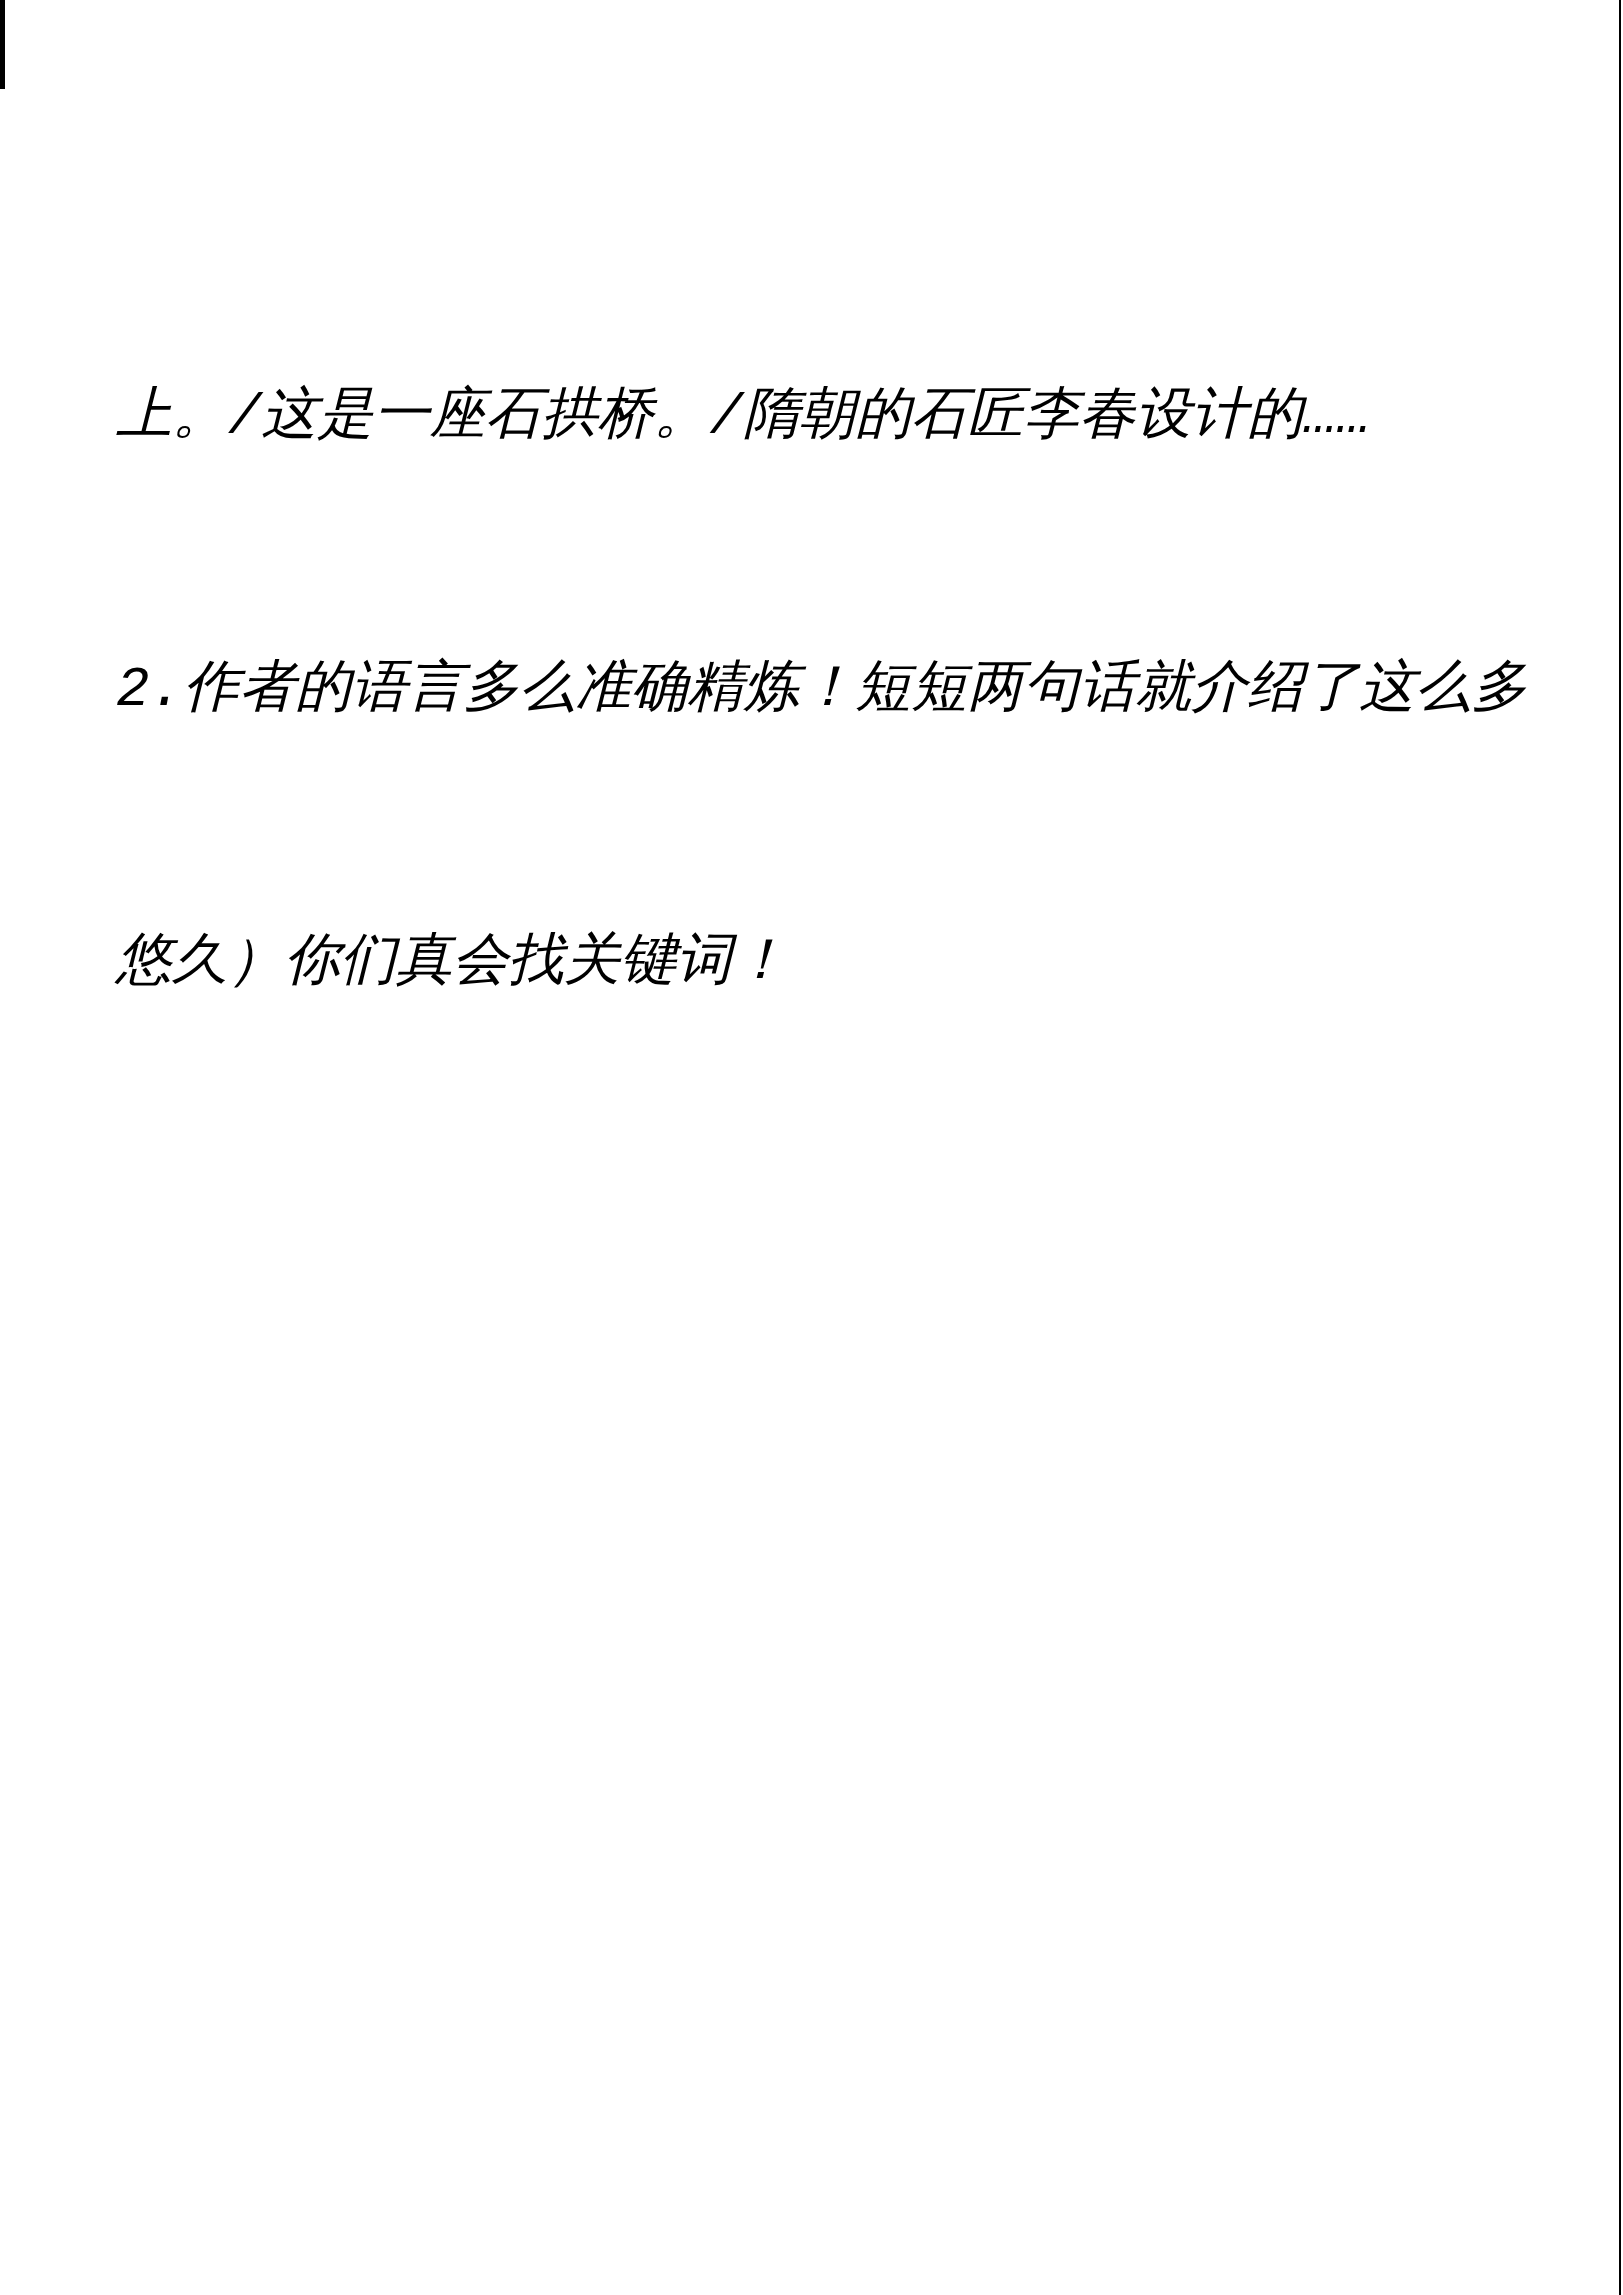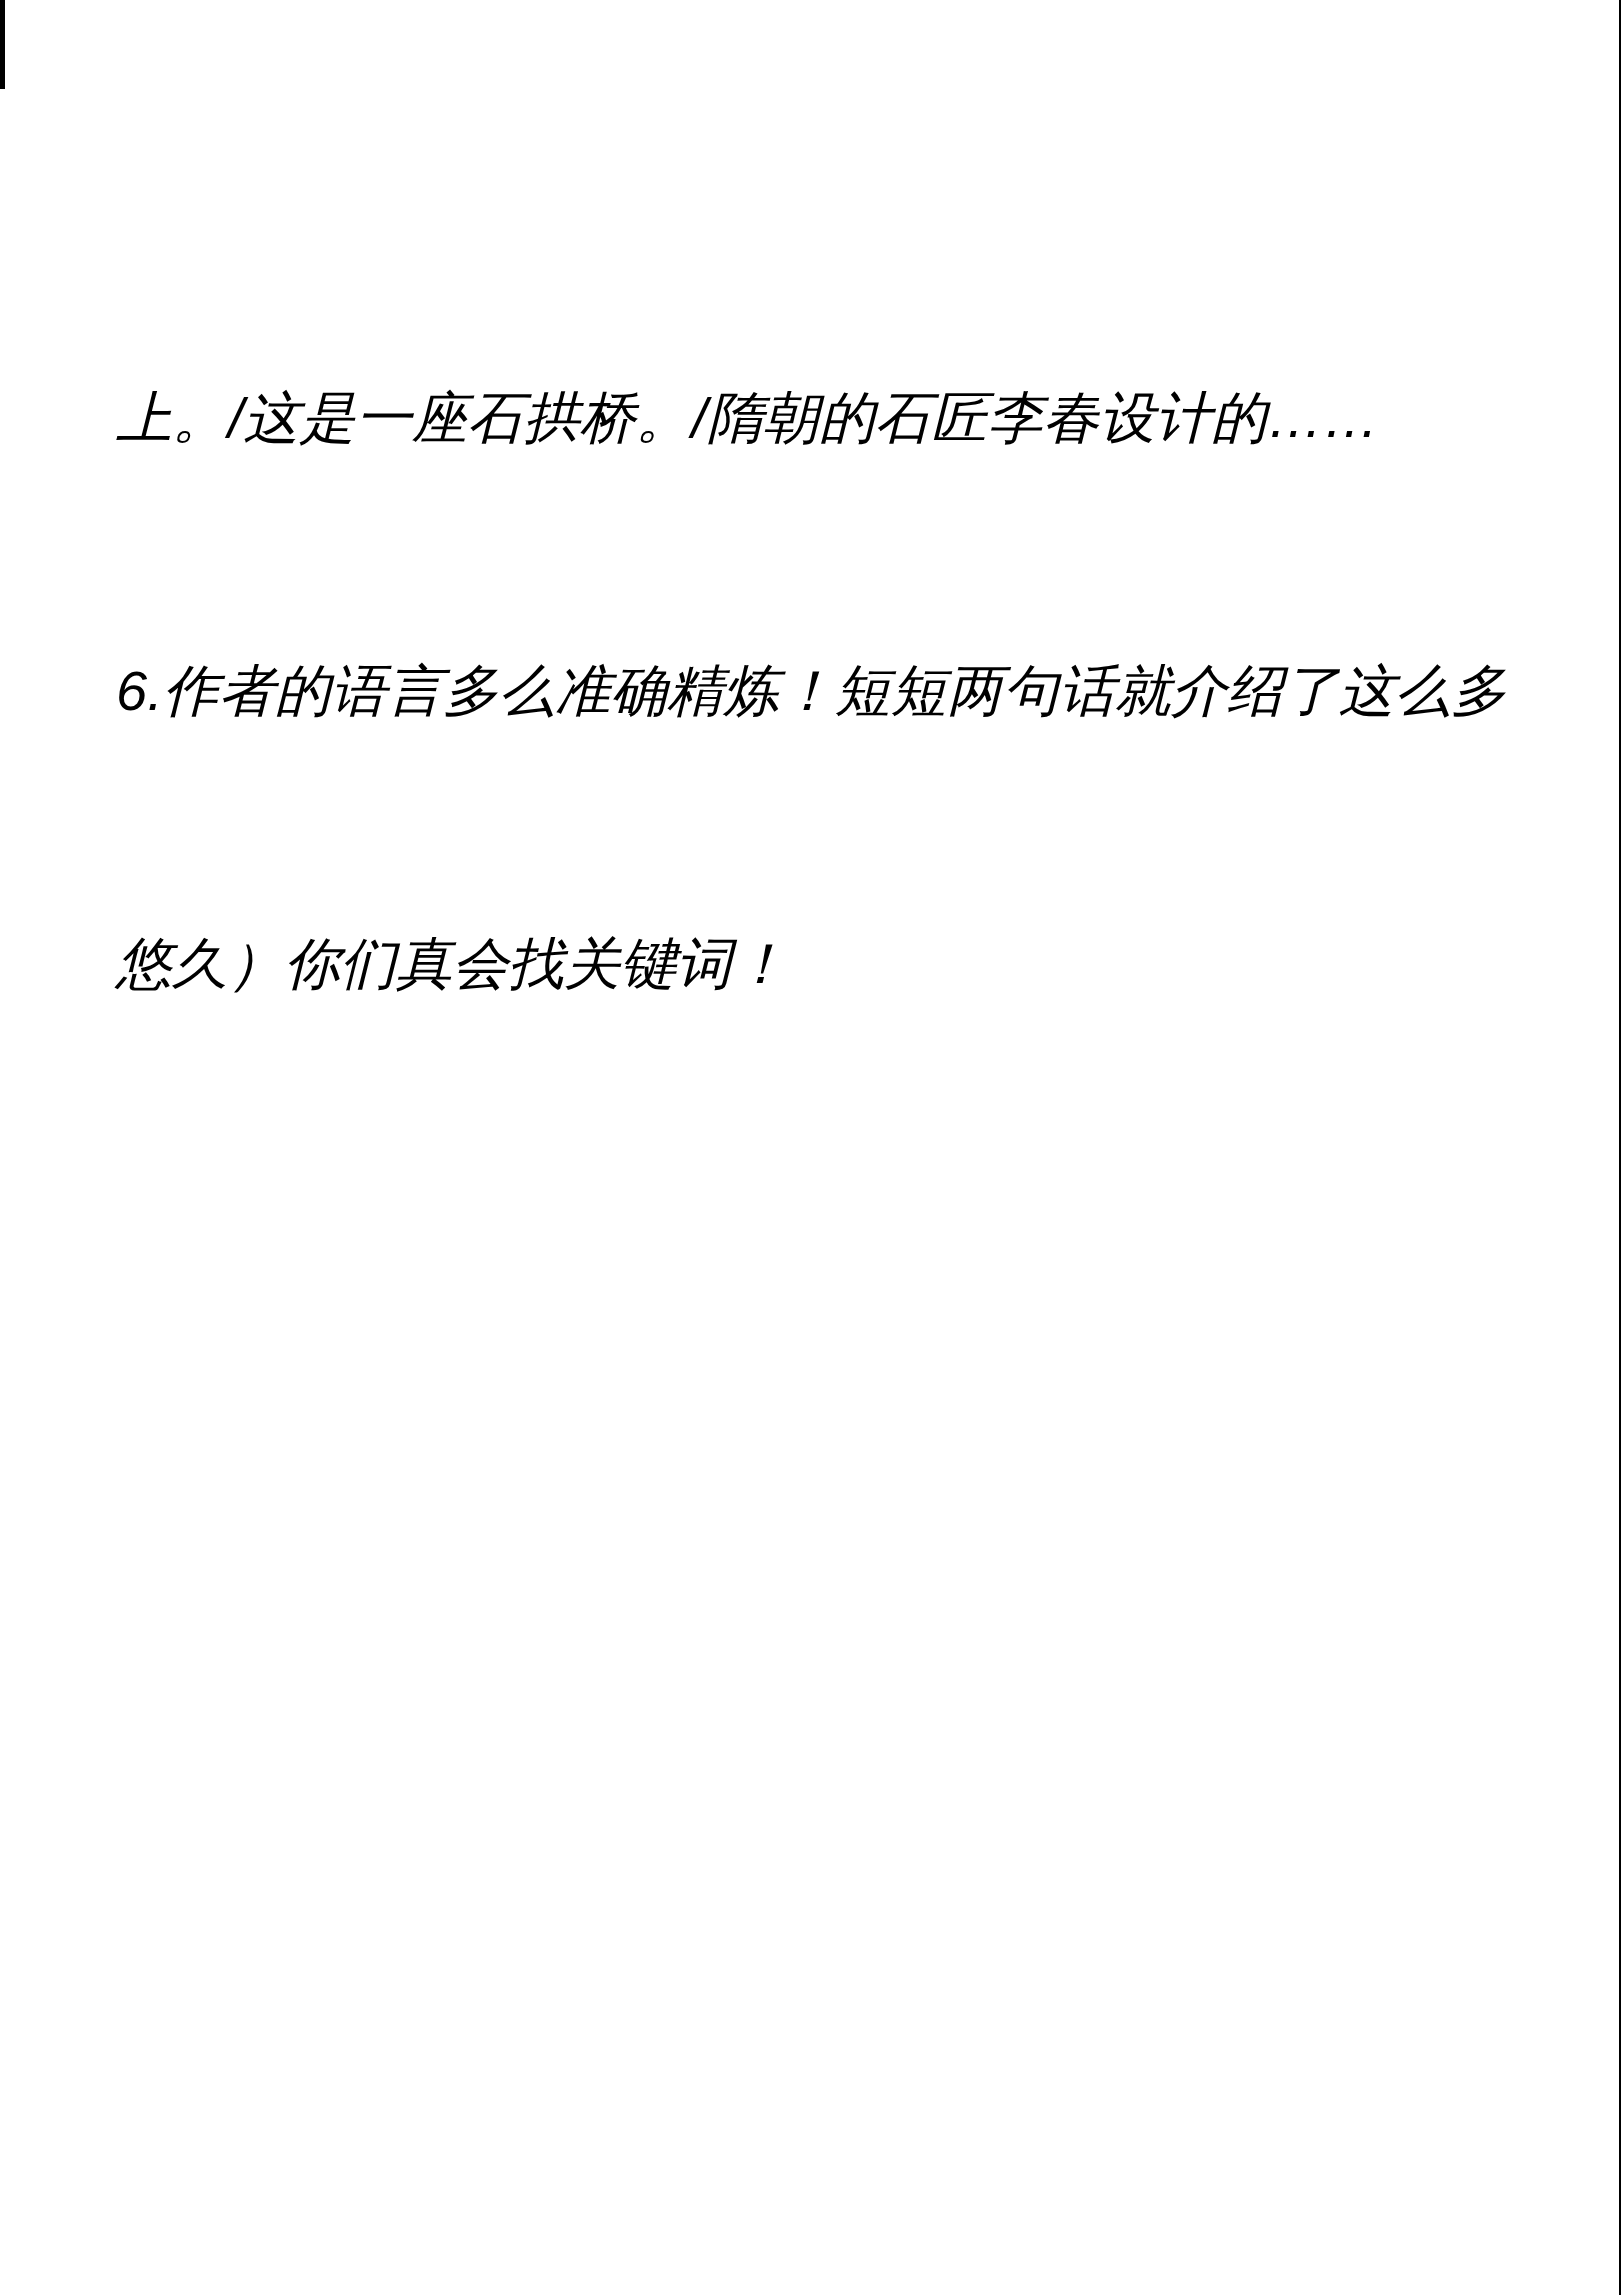--- a/index.html
+++ b/index.html
@@ -6,21 +6,21 @@
     margin: 0;
     padding: 0;
     background: #ffffff;
   }
   .page {
     position: relative;
     width: 1623px;
     height: 2295px;
     background: #ffffff;
     overflow: hidden;
-    font-family: Liberation Sans, sans-serif;
+    font-family: Liberation Mono, monospace;
   }
   .text-block {
     position: absolute;
     left: 116px;
     top: 190px;
     width: 1425px;
     color: #000000;
     font-size: 56px;
     line-height: 91px;
     font-style: italic;
@@ -49,21 +49,21 @@
   }
 </style>
 </head>
 <body>
 
 <div class="page">
   <div class="left-edge-mark"></div>
 
   <div class="text-block">
     <div class="line">上。/这是一座石拱桥。/隋朝的石匠李春设计的……</div>
-    <div class="line">6.作者的语言多么准确精炼！短短两句话就介绍了这么多</div>
+    <div class="line">2.作者的语言多么准确精炼！短短两句话就介绍了这么多</div>
     <div class="line">悠久）你们真会找关键词！</div>
     
     
     
     
     
     
     
     
     

